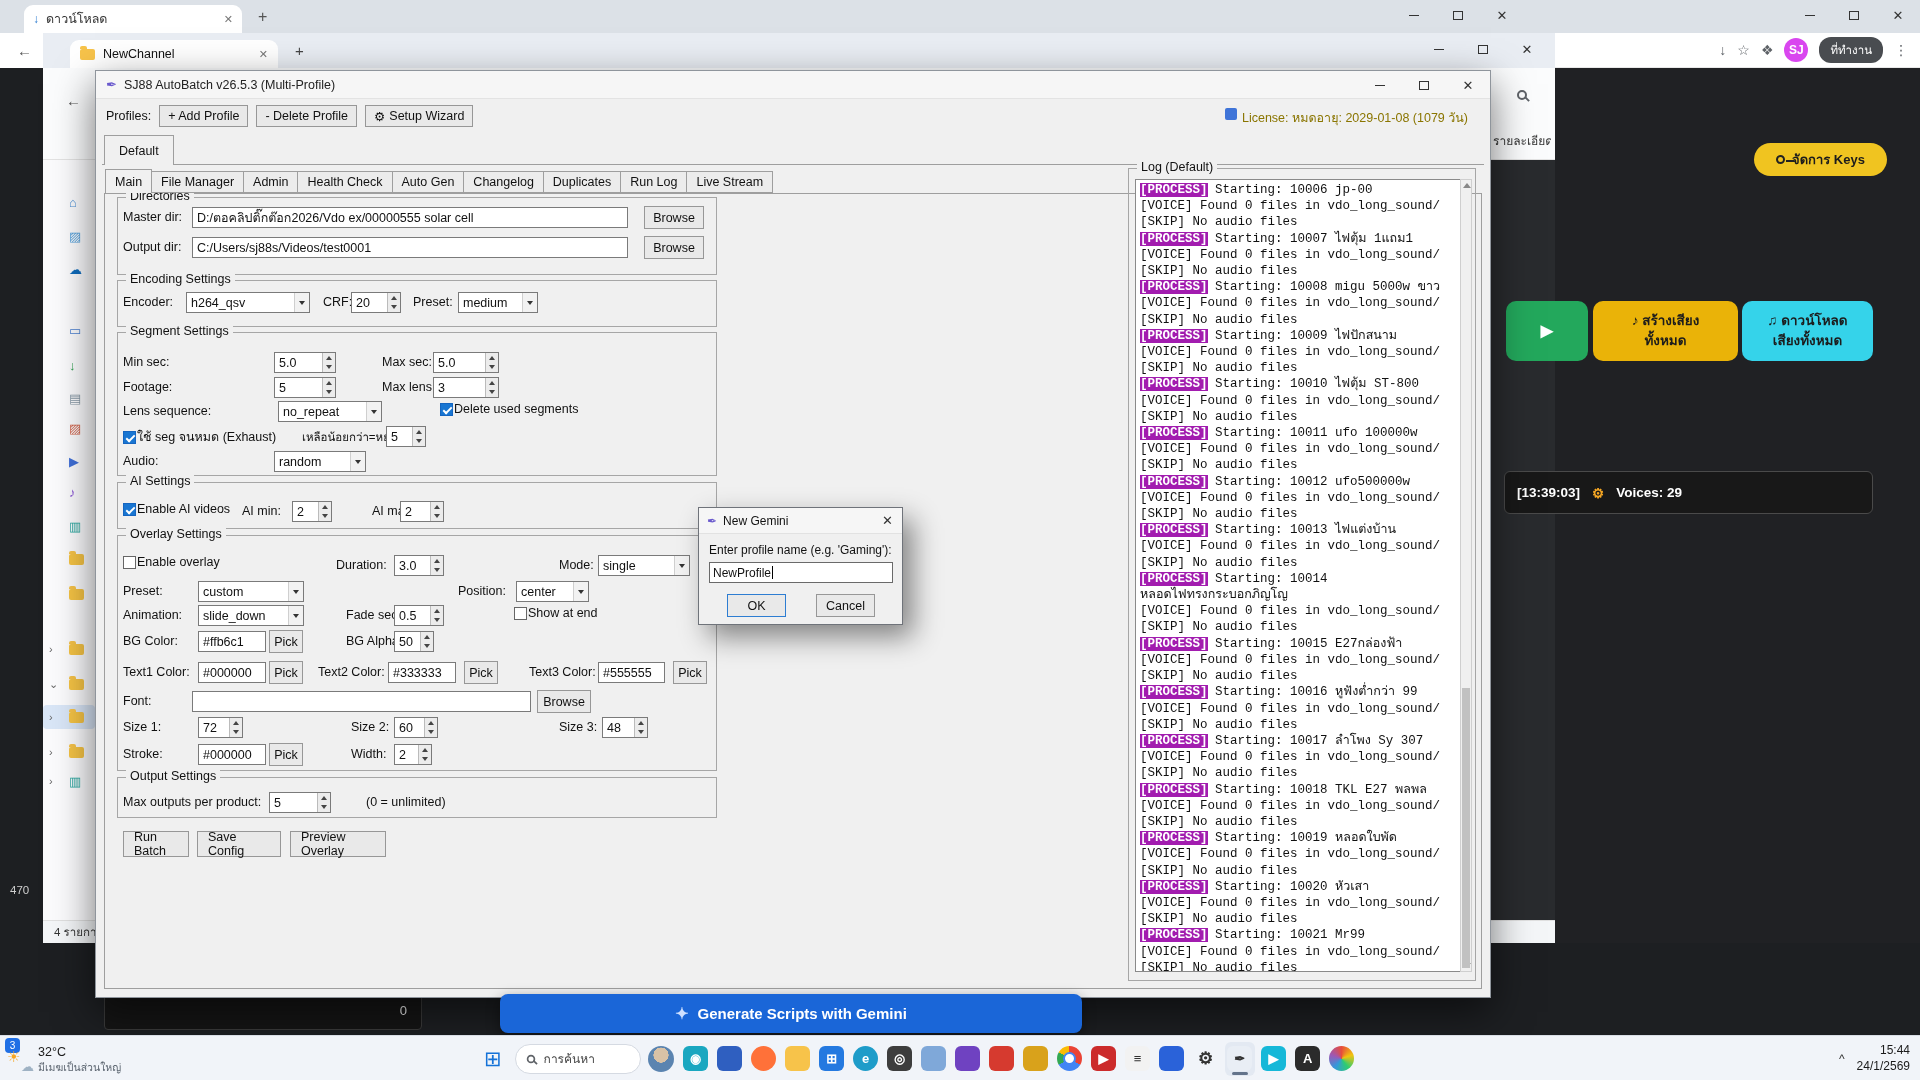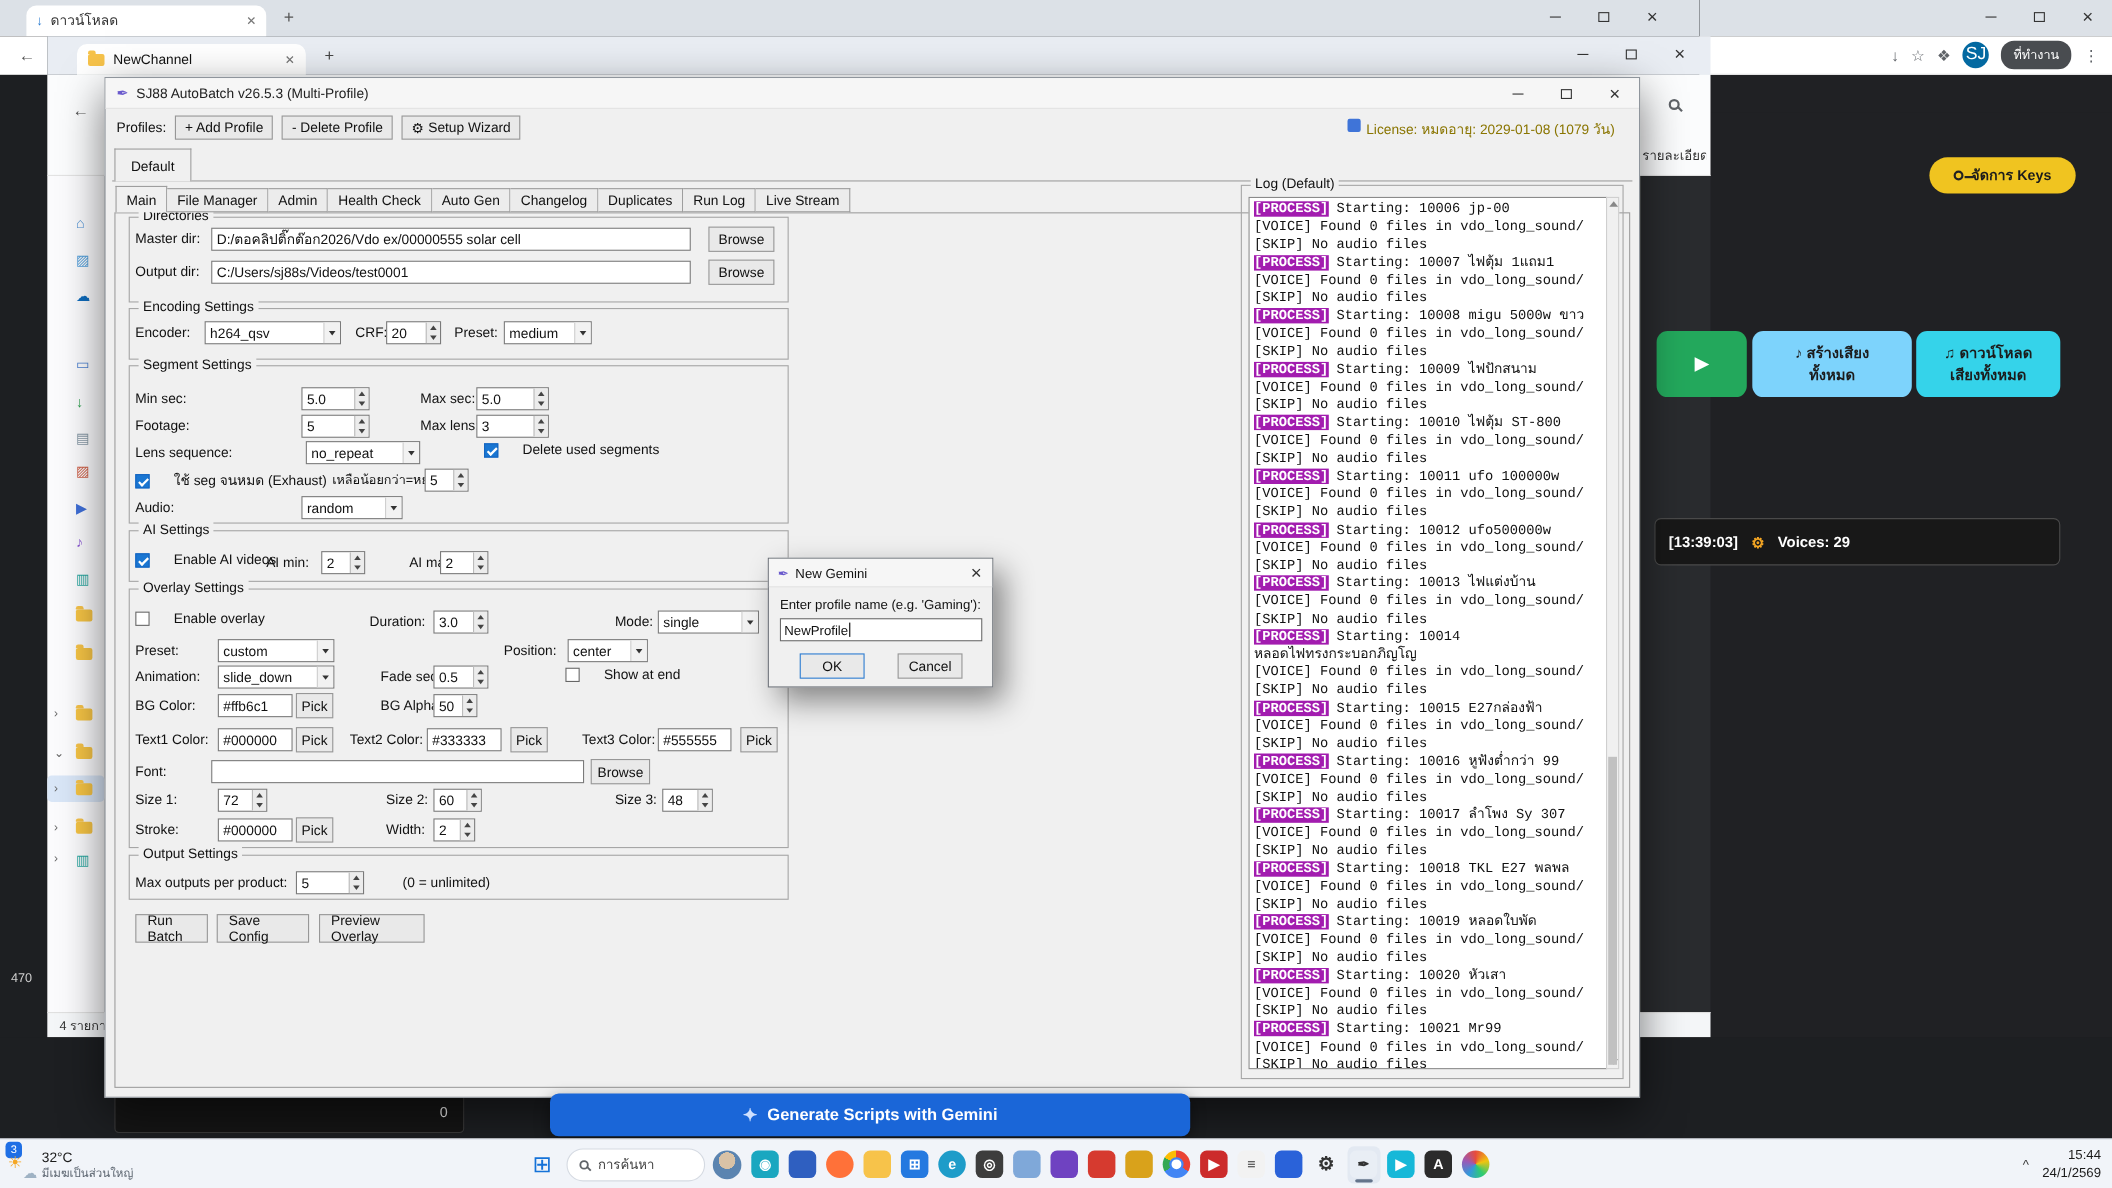--- a/index.html
+++ b/index.html
@@ -11,21 +11,21 @@
   .ent{position:absolute;height:21px;background:#fff;border:1px solid #7a7a7a;display:flex;align-items:center;padding:0 4px;font-size:12.5px;overflow:hidden;white-space:nowrap}
   .combo{position:absolute;height:21px;background:#fff;border:1px solid #7a7a7a;display:flex;align-items:center;justify-content:space-between;padding-left:4px;font-size:12.5px;overflow:hidden}
   .carrow{width:15px;align-self:stretch;display:flex;align-items:center;justify-content:center;background:#f2f2f2;border-left:1px solid #cfcfcf}
   .carrow::after{content:"";border-left:3.5px solid transparent;border-right:3.5px solid transparent;border-top:4.5px solid #333}
   .spin{position:absolute;height:21px;background:#fff;border:1px solid #7a7a7a;display:flex;align-items:center;padding:0 16px 0 4px;font-size:12.5px;overflow:hidden}
   .sarr{position:absolute;right:0;top:0;bottom:0;width:13px;display:flex;flex-direction:column;background:#ececec;border-left:1px solid #bbb}
   .sarr i{flex:1;display:flex;align-items:center;justify-content:center}
   .sarr i.su::after{content:"";border-left:3px solid transparent;border-right:3px solid transparent;border-bottom:4px solid #444}
   .sarr i.sd::after{content:"";border-left:3px solid transparent;border-right:3px solid transparent;border-top:4px solid #444}
   .tkb{position:absolute;height:23px;background:#e9e9e9;border:1px solid #979797;display:flex;align-items:center;justify-content:center;font-size:12.5px;padding:0 8px}
-  .chk{position:absolute;display:flex;align-items:center;gap:22px;font-size:12.5px;white-space:nowrap}
+  .chk{position:absolute;display:flex;align-items:center;gap:1px;font-size:12.5px;white-space:nowrap}
   .box{width:13px;height:13px;border:1px solid #666;background:#fff;flex:0 0 auto;position:relative}
   .box.on{background:#1976d2;border-color:#1565c0}
   .box.on::after{content:"";position:absolute;left:4px;top:1px;width:3px;height:7px;border:solid #fff;border-width:0 2px 2px 0;transform:rotate(45deg)}
   .grp{position:absolute;border:1px solid #a6a6a6}
   .grp-legend{position:absolute;top:-9px;left:8px;background:#f0f0f0;padding:0 4px;font-size:12.5px;white-space:nowrap}
   .wcbtn{width:44px;height:100%;display:flex;align-items:center;justify-content:center}
   .ic-min{width:10px;height:1px;background:#333}
   .ic-max{width:10px;height:9px;border:1px solid #333}
   .ic-close{font-size:13px;color:#333;line-height:1}
   .mfolder{width:15px;height:11px;background:#f7c34a;border-radius:2px;position:relative;display:inline-block}
@@ -39,21 +39,21 @@
   .b-tab{position:absolute;left:24px;top:5px;width:218px;height:28px;background:#fff;border-radius:9px 9px 0 0;display:flex;align-items:center;gap:7px;padding:0 9px;font-size:12.5px;color:#333}
   .tab-x{margin-left:auto;font-size:11px;color:#777}
   .newtab{position:absolute;left:258px;top:8px;font-size:16px;color:#555}
   .w1-controls{position:absolute;left:1392px;top:0;height:30px;display:flex}
   
   .rb{left:1545px;top:0;width:375px;height:992px;background:#202124}
   .rb-tabstrip{position:absolute;left: 0;top:0;right:0;height:33px;background:#dce1e7}
   .rb-controls{position:absolute;right:0;top:0;height:30px;display:flex}
   .rb-toolbar{position:absolute;top:33px;left:0;right:0;height:35px;background:#fff;display:flex;align-items:center;justify-content:flex-end;gap:11px;padding:0 12px;border-bottom:1px solid #e8e8e8}
   .rb-ic{font-size:14px;color:#5f6368}
-  .rb-avatar{width:24px;height:24px;border-radius:50%;background:#0369a1;color:#fff;font-size:16px;display:flex;align-items:center;justify-content:center;font-weight:normal}
+  .rb-avatar{width:24px;height:24px;border-radius:50%;background:#d946ef;color:#fff;font-size:12px;display:flex;align-items:center;justify-content:center;font-weight:bold}
   .rb-pill{background:#494c50;color:#fff;font-size:11.5px;border-radius:12px;padding:4px 11px}
   .rb-bookmarks{position:absolute;top:68px;left:0;right:0;height:34px;background:#f6f7f9;display:flex;align-items:center;gap:8px;padding:0 10px;font-size:11.5px;color:#333;border-bottom:1px solid #e2e2e2}
   .fav{width:10px;height:10px;border-radius:2px;background:#4a7fd0;display:inline-block}
   .rb-content{position:absolute;top:102px;left:0;right:0;bottom:0;background:#202124}
   .keys-btn{position:absolute;left:209px;top:41px;width:133px;height:33px;background:#f0c420;border-radius:17px;display:flex;align-items:center;justify-content:center;gap:7px;font-weight:bold;font-size:13px;color:#1c1c1c}
   
   .w1-sliver{left:0;top:33px;width:43px;height:959px;background:#1d1f22}
   .w1-tb{position:absolute;top:0;left:0;right:0;height:35px;background:#fff}
   .back-ar{position:absolute;font-size:15px;color:#555}
   .side-num{position:absolute;left:10px;top:851px;color:#cfcfcf;font-size:11.5px}
@@ -72,21 +72,21 @@
   .nav-item.sel{background:#d9e6f7;border-radius:4px}
   .ex-dark{position:absolute;top:127px;left:1448px;width:64px;height:760px;background:#292b2e}
   .ex-status{position:absolute;left:0;right:0;bottom:0;height:23px;background:#f4f6f8;border-top:1px solid #e0e0e0;display:flex;align-items:center;padding-left:11px;font-size:11.5px;color:#333}
   
   .bottom-band{left:0;top:943px;width:1920px;height:92px;background:#1d1f22}
   .dk1{left:104px;top:958px;width:318px;height:26px;background:#151515;border:1px solid #3a3a3a;border-radius:4px}
   .dk2{left:104px;top:990px;width:318px;height:40px;background:#151515;border:1px solid #3a3a3a;border-radius:4px;display:flex;align-items:center;justify-content:flex-end;padding-right:14px;color:#eee;font-size:13px}
   
   .vb{position:absolute;border-radius:10px;display:flex;flex-direction:column;align-items:center;justify-content:center;font-weight:bold;font-size:13.5px;line-height:1.5;color:#1c1c1c}
   .vb-green{left:1506px;top:301px;width:82px;height:60px;background:#23a85c;color:#fff;font-size:16px}
-  .vb-yellow{left:1593px;top:301px;width:145px;height:60px;background:#7dd3fc}
+  .vb-yellow{left:1593px;top:301px;width:145px;height:60px;background:#eab308}
   .vb-cyan{left:1742px;top:301px;width:131px;height:60px;background:#35d3ea}
   .vb-log{left:1504px;top:471px;width:369px;height:43px;background:#181818;border:1px solid #4a4a4a;border-radius:6px;display:flex;align-items:center;gap:12px;padding:0 12px;color:#fff;font-size:13.5px;font-weight:bold}
   
   .app{left:95px;top:70px;width:1396px;height:928px;background:#f0f0f0;border:1px solid #8f959c;box-shadow:0 14px 38px rgba(0,0,0,.55)}
   .app-titlebar{position:absolute;top:0;left:0;right:0;height:28px;background:#f6f6f6;display:flex;align-items:center;gap:7px;padding-left:10px;border-bottom:1px solid #e3e3e3}
   .app-controls{position:absolute;right:0;top:0;height:28px;display:flex}
   .app-pbar{position:absolute;top:33px;left:10px;height:24px;display:flex;align-items:center;gap:8px}
   .app-pbar .tkb{position:static;height:22px}
   .app-license{position:absolute;top:37px;right:22px;display:flex;align-items:flex-start;gap:5px;font-size:12.5px;color:#8a7500;white-space:nowrap}
   .cal{width:12px;height:12px;background:#3f74d8;border-radius:2px;display:inline-block}

